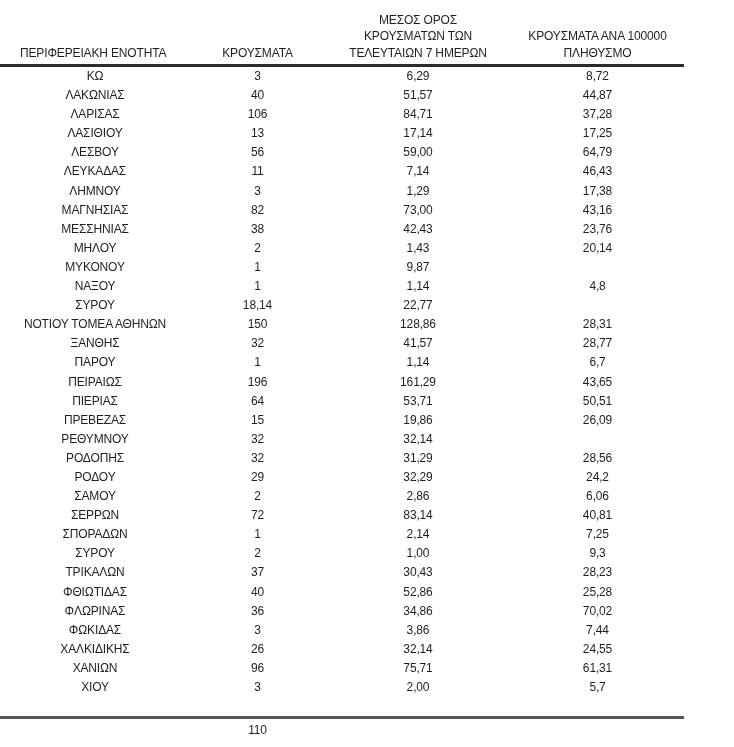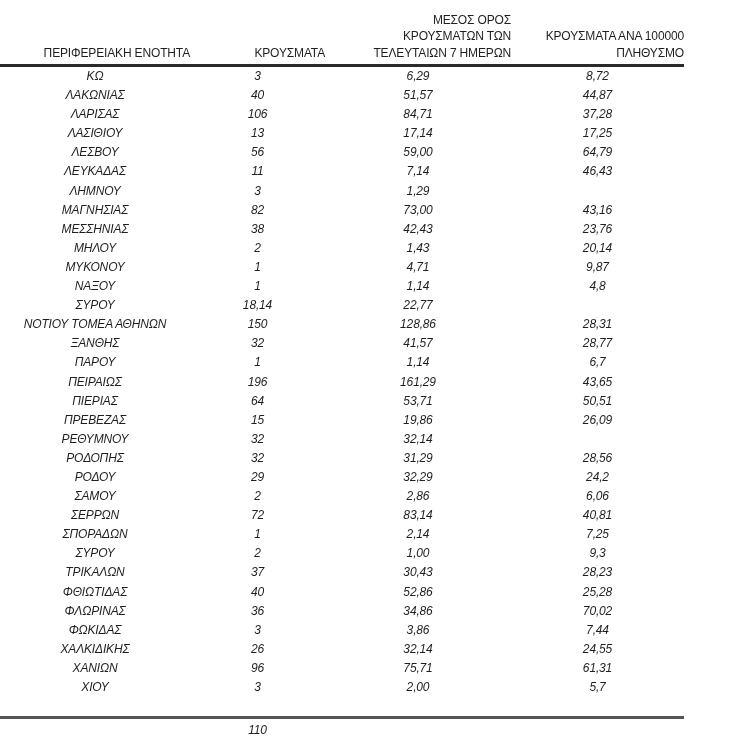--- a/index.html
+++ b/index.html
@@ -33,30 +33,29 @@
     line-height: 16.5px;
     padding-bottom: 3px;
     text-align: center;
     letter-spacing: -0.15px;
     white-space: nowrap;
   }
   .th.c1 {
     text-align: left;
     padding-left: 20px;
   }
-  .th span { display: block; text-align: right; }
+  .th span { display: block; }
   .tbody {
     border-bottom: 3px solid #555555;
   }
   .tr {
     display: grid;
     grid-template-columns: 190px 135px 186px 173px;
     height: 19.1px;
     align-items: center;
-    font-style: italic;
   }
   .td {
     font-size: 12px;
     line-height: 19.1px;
     text-align: center;
     letter-spacing: -0.15px;
     white-space: nowrap;
   }
   .td.left {
     text-align: center;
@@ -119,20 +118,21 @@
       <div class="tr">
         <div class="td">ΛΕΥΚΑΔΑΣ</div>
         <div class="td">11</div>
         <div class="td">7,14</div>
         <div class="td">46,43</div>
       </div>
       <div class="tr">
         <div class="td">ΛΗΜΝΟΥ</div>
         <div class="td">3</div>
         <div class="td">1,29</div>
+        <div class="td">17,38</div>
       </div>
       <div class="tr">
         <div class="td">ΜΑΓΝΗΣΙΑΣ</div>
         <div class="td">82</div>
         <div class="td">73,00</div>
         <div class="td">43,16</div>
       </div>
       <div class="tr">
         <div class="td">ΜΕΣΣΗΝΙΑΣ</div>
         <div class="td">38</div>
@@ -141,21 +141,20 @@
       </div>
       <div class="tr">
         <div class="td">ΜΗΛΟΥ</div>
         <div class="td">2</div>
         <div class="td">1,43</div>
         <div class="td">20,14</div>
       </div>
       <div class="tr">
         <div class="td">ΜΥΚΟΝΟΥ</div>
         <div class="td">1</div>
-        <div class="td">4,71</div>
         <div class="td">9,87</div>
       </div>
       <div class="tr">
         <div class="td">ΝΑΞΟΥ</div>
         <div class="td">1</div>
         <div class="td">1,14</div>
         <div class="td">4,8</div>
       </div>
       <div class="tr">
         <div class="td">ΣΥΡΟΥ</div>

